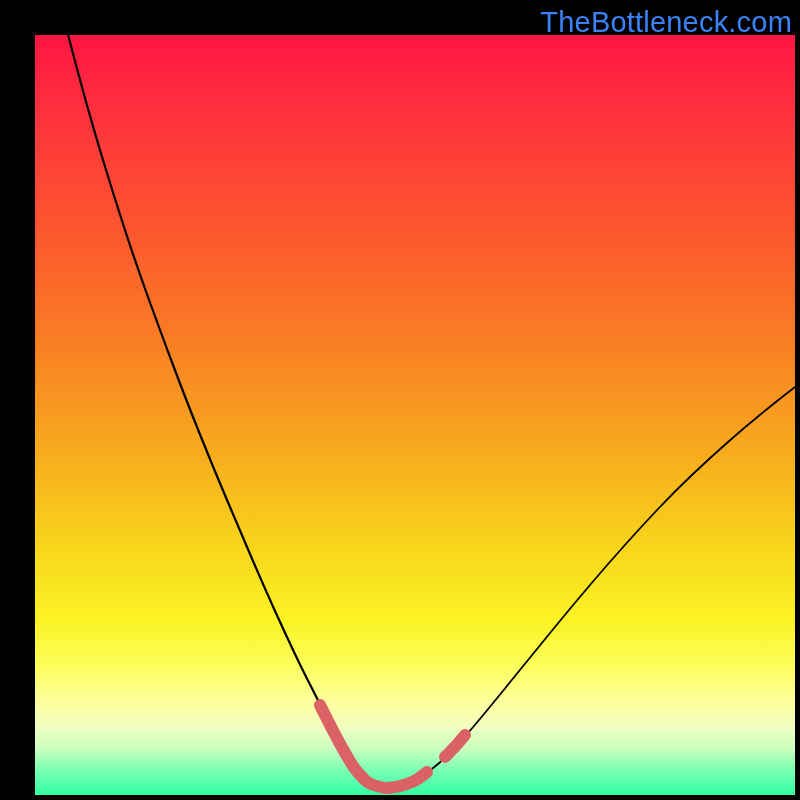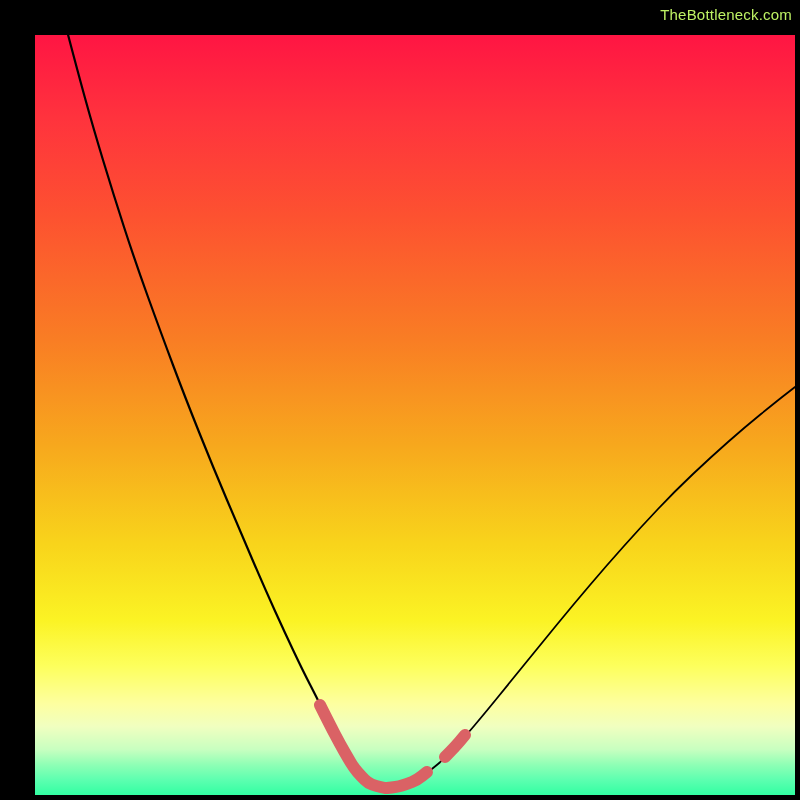--- a/index.html
+++ b/index.html
@@ -47,22 +47,22 @@
     left: 0;
     top: 0;
     width: 760px;
     height: 760px;
     overflow: visible;
   }
   .watermark {
     position: absolute;
     top: 6px;
     right: 8px;
-    color: #bef264;
-    font-size: 15px;
+    color: #3b82f6;
+    font-size: 29px;
     font-weight: 500;
     letter-spacing: 0.2px;
     user-select: none;
   }
 </style>
 </head>
 <body>
 
 <div class="frame">
   <div class="watermark">TheBottleneck.com</div>

